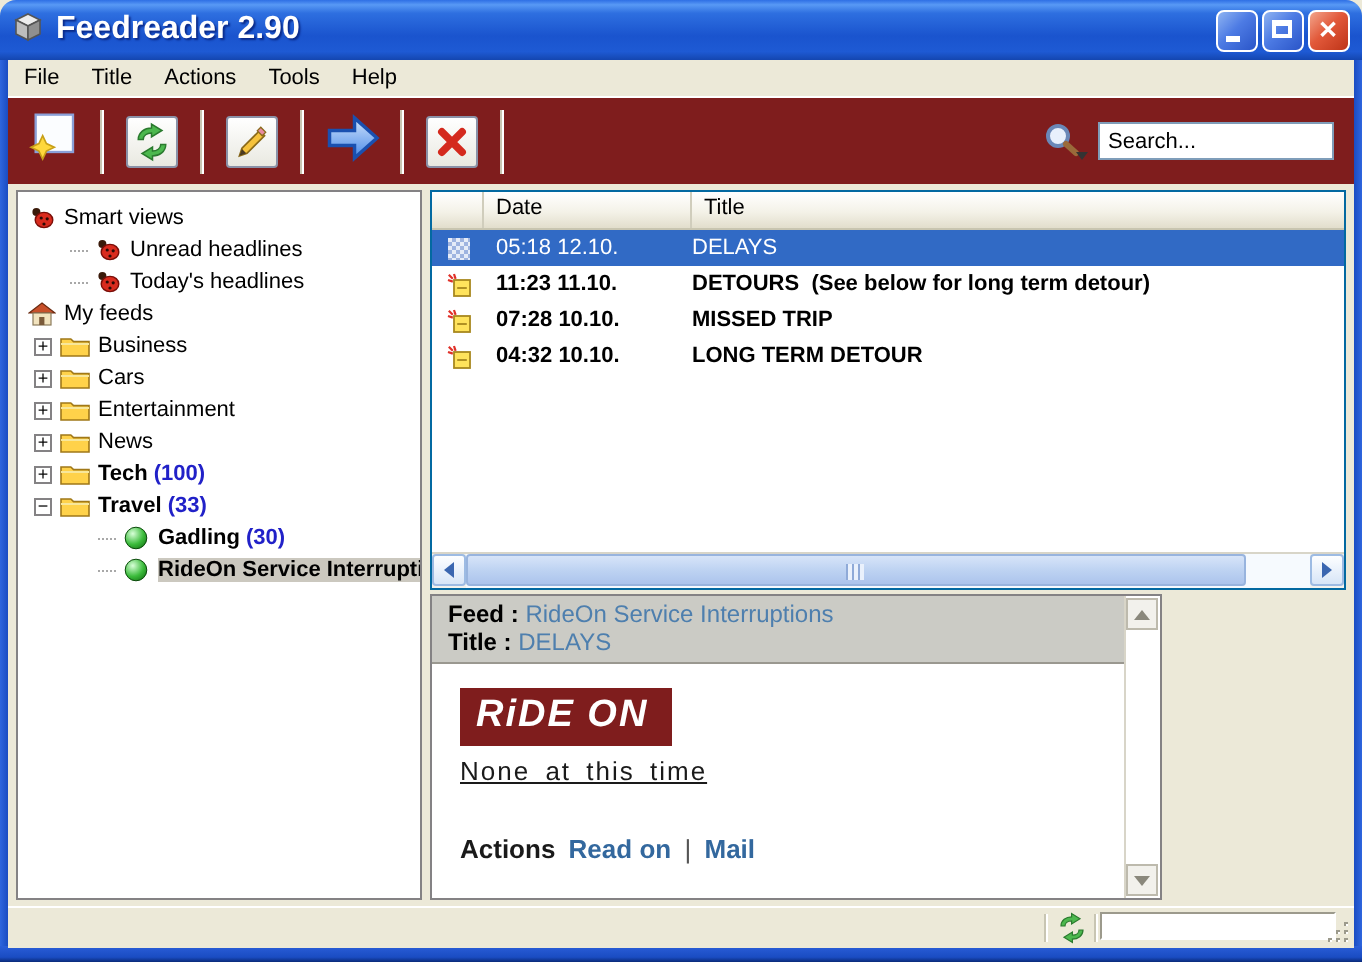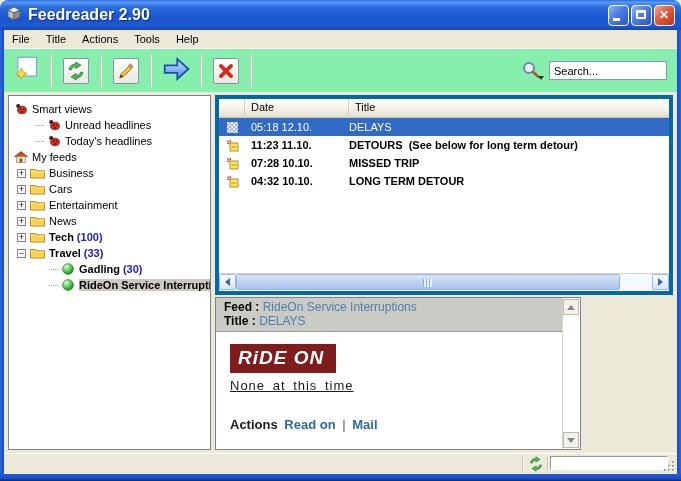--- a/index.html
+++ b/index.html
@@ -20,21 +20,21 @@
   .winbtn .g-close{position:absolute;left:4px;top:2px;color:#fff;font-weight:bold;font-size:12px;}
   .frame-l,.frame-r{position:absolute;top:30px;bottom:0;width:4px;background:linear-gradient(90deg,#2E66DE,#1A4CC2);}
   .frame-l{left:0;} .frame-r{right:0;background:linear-gradient(90deg,#1A4CC2,#2E66DE);}
   .frame-b{position:absolute;left:0;right:0;bottom:0;height:8px;
     background:linear-gradient(180deg,#2A5ED8 0%,#1A4CC2 70%,#0A2A78 100%);}
   
   .menubar{position:absolute;left:4px;right:4px;top:30px;height:18px;background:#ECE9D8;
     display:flex;align-items:center;}
   .menu-item{padding:2px 8px;color:#000;}
   
-  .toolbar{position:absolute;left:4px;right:4px;top:48px;height:44px;background:#86efac;
+  .toolbar{position:absolute;left:4px;right:4px;top:48px;height:44px;background:#7f1d1d;
     border-top:1px solid #fff;display:flex;align-items:center;box-sizing:border-box;}
   .tbtn{width:44px;height:38px;display:flex;align-items:center;justify-content:center;background:transparent;border:0;padding:0;}
   .tsep{width:0;height:32px;border-left:1px solid #C9C5B2;border-right:1px solid #FFF;margin:0 2px;}
   .tool-sq{width:26px;height:26px;box-sizing:border-box;border:1px solid #8A92A8;border-radius:2px;
     background:linear-gradient(180deg,#FFFFFF,#E9E9E1);display:flex;align-items:center;justify-content:center;}
   .search-zone{margin-left:auto;display:flex;align-items:center;margin-right:10px;}
   .search-icon-wrap{position:relative;margin-right:6px;width:22px;height:22px;}
   .search-drop{position:absolute;right:-1px;bottom:2px;width:0;height:0;border-left:3px solid transparent;border-right:3px solid transparent;border-top:4px solid #333;}
   .search-input{width:118px;height:19px;border:1px solid #7F9DB9;background:#fff;font-family:"Liberation Sans",sans-serif;
     font-size:11px;padding:2px 4px;color:#000;box-sizing:border-box;}
@@ -46,21 +46,21 @@
   .tbold .tlabel{font-weight:bold;}
   .tlabel{margin-left:4px;color:#000;}
   .lsel{background:#CBC8BF;}
   .tcount{color:#2121C8;font-weight:bold;margin-left:3px;}
   .expander{width:9px;height:9px;box-sizing:border-box;border:1px solid #848284;background:#fff;
     font-size:9px;line-height:7px;text-align:center;margin-right:4px;color:#000;flex:none;}
   .stub{width:9px;border-top:1px dotted #A8A8A8;margin-right:2px;flex:none;}
   .ticon{width:15px;height:13px;flex:none;display:inline-flex;align-items:center;justify-content:center;}
   
   .list-pane{position:absolute;left:215px;top:95px;width:458px;height:200px;background:#fff;
-    border:4px solid #0369a1;box-sizing:border-box;}
+    border:1px solid #0369a1;box-sizing:border-box;}
   .list-header{display:flex;height:18px;background:linear-gradient(180deg,#FFFFFF,#F4F2E8 55%,#E2DECC);
     border-bottom:1px solid #C8C5B0;font-size:11px;color:#000;}
   .hc{box-sizing:border-box;border-right:1px solid #D0CDBC;padding:2px 6px;}
   .hc-icon{width:26px;} .hc-date{width:104px;} .hc-title{flex:1;border-right:0;}
   .lrow{display:flex;height:18px;align-items:center;color:#000;}
   .lrow.runread{font-weight:bold;}
   .lrow.rsel{background:#316AC5;color:#fff;}
   .licell{width:26px;display:flex;justify-content:center;flex:none;}
   .ldate{width:104px;box-sizing:border-box;padding-left:6px;flex:none;}
   .ltitle{flex:1;white-space:pre;overflow:hidden;}

